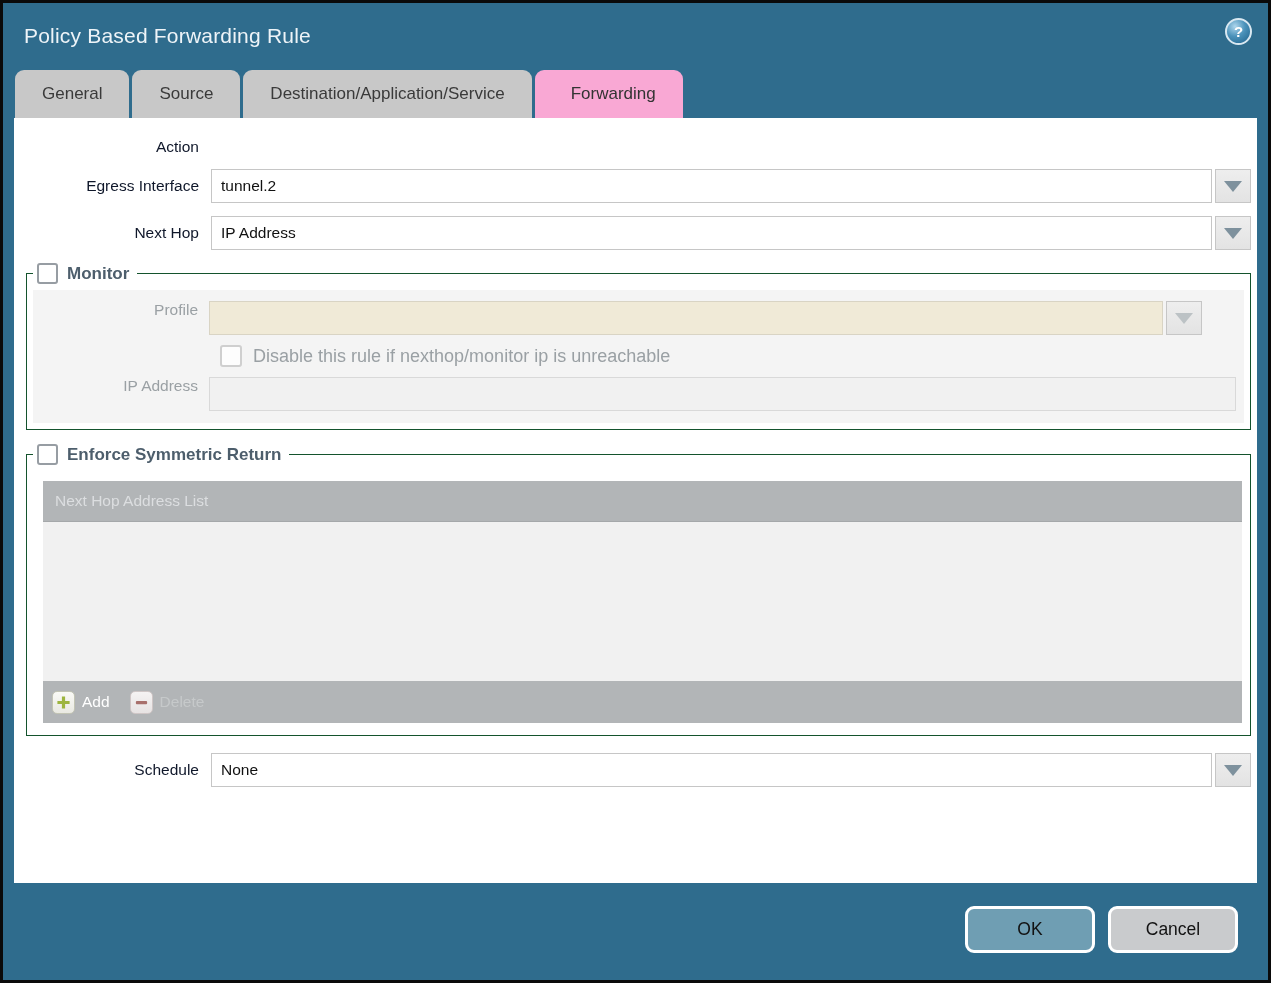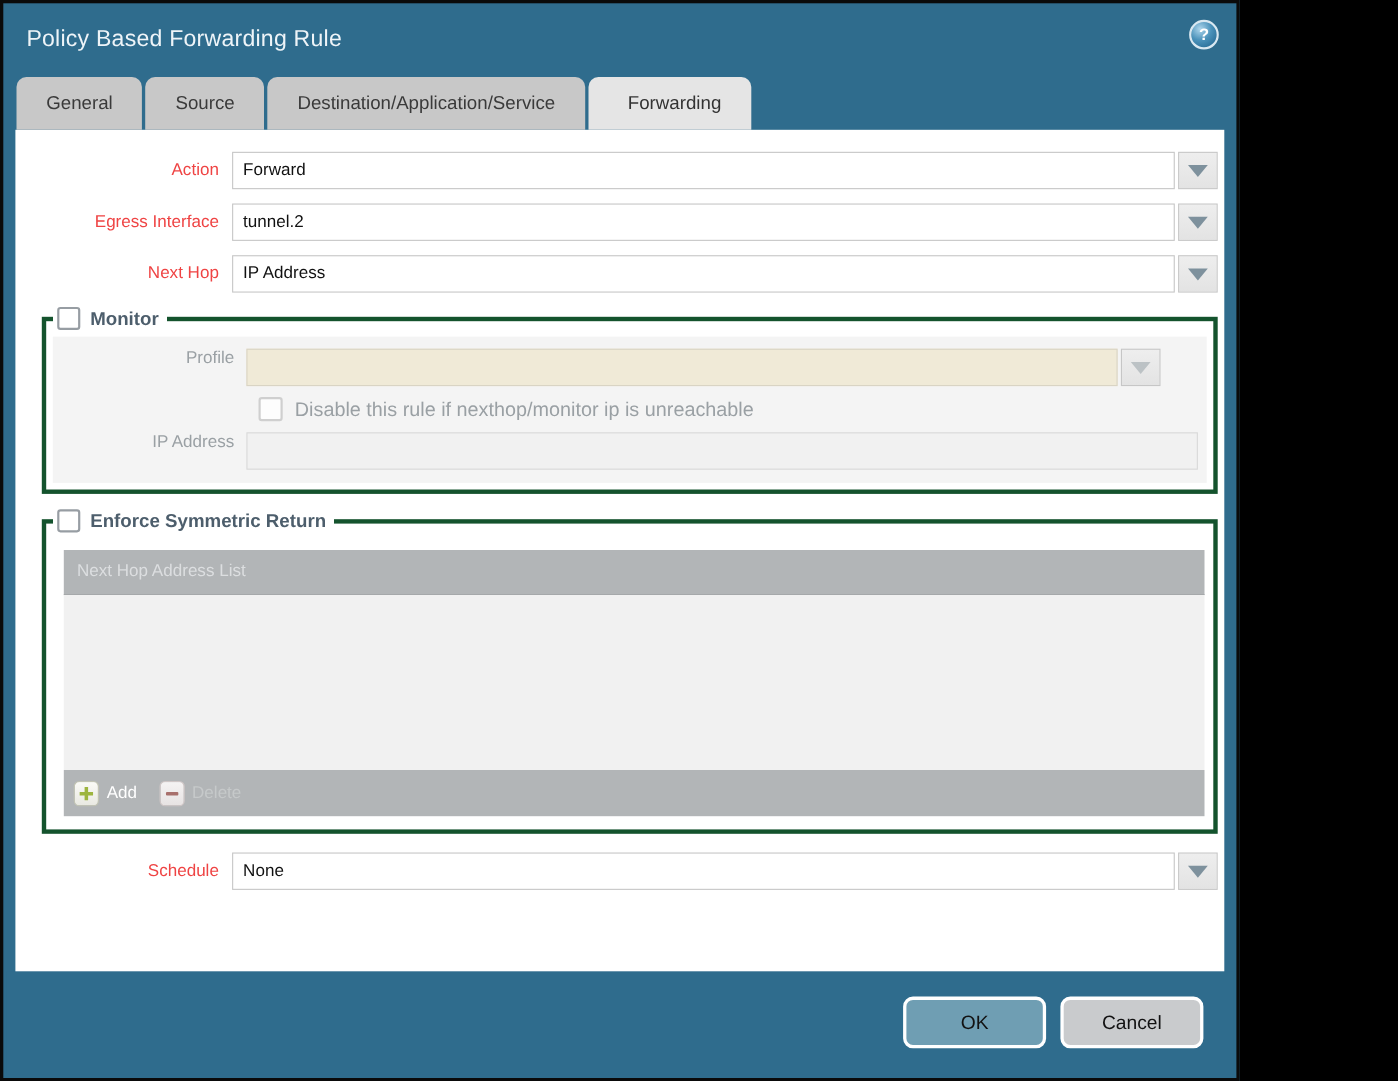--- a/index.html
+++ b/index.html
@@ -1,20 +1,20 @@
 <!DOCTYPE html>
 <html><head>
 <meta charset="utf-8">
 <style>
   * { box-sizing: border-box; margin: 0; padding: 0; }
   html,body { width:1271px; height:983px; background:#000; }
   body { font-family:"Liberation Sans", sans-serif; }
 
   .window {
-    position:relative; width:1127px; height:983px;
+    position:relative; width:1271px; height:983px;
     background:#2f6c8d; border:3px solid #0a0a0a; overflow:hidden;
   }
 
   
   .titlebar { height:66px; display:flex; align-items:center; padding-left:21px; position:relative; }
   .titlebar .title { color:#eef4f8; font-size:21px; letter-spacing:.2px; }
   .help-btn {
     position:absolute; top:15px; right:16px; width:27px; height:27px;
     border-radius:50%; border:2px solid #d9e8f1;
     background:radial-gradient(circle at 35% 28%, #aed6ec, #4b92ba 45%, #1d608a);
@@ -22,45 +22,45 @@
     display:flex; align-items:center; justify-content:center; cursor:pointer;
   }
 
   
   .tabrow { height:49px; display:flex; align-items:flex-end; padding-left:12px; gap:3px; }
   .tab {
     height:48px; display:flex; align-items:center; padding:0 27px;
     background:#c8c8c8; border-radius:9px 9px 0 0;
     font-size:17px; color:#3a3a3a; cursor:pointer; white-space:nowrap;
   }
-  .tab.active { background:#e5e5e5; color:#333;padding-left:36px; }
+  .tab.active { background:#f9a8d4; color:#333;padding-left:36px; }
 
   
   .content {
     background:#ffffff; margin:0 11px; height:768px; padding-top:20px; overflow:hidden;
   }
 
   .row { display:flex; align-items:center; margin:0 6px 13px 0; }
-  .row .lbl { width:197px; flex-shrink:0; text-align:right; padding-right:12px; font-size:15.5px; color:#ef4444; }
+  .row .lbl { width:197px; flex-shrink:0; text-align:right; padding-right:12px; font-size:15.5px; color:#0f172a; }
   .field { flex:1; display:flex; align-items:stretch; }
   .input {
     flex:1; height:34px; background:#fff; border:1px solid #c6c6c6;
     display:flex; align-items:center; padding:0 9px; font-size:15.5px; color:#111;
   }
   .ddbtn {
     width:36px; height:34px; margin-left:3px; flex-shrink:0;
     background:linear-gradient(#eeeeee,#e3e3e3); border:1px solid #c6c6c6;
     display:flex; align-items:center; justify-content:center; cursor:pointer;
   }
   .ddbtn .tri { width:0; height:0; border-left:9px solid transparent; border-right:9px solid transparent; border-top:11px solid #7e919d; }
   .ddbtn.disabled { cursor:default; }
   .ddbtn.disabled .tri { border-top-color:#bcc2c5; }
 
   
-  fieldset { border:4px solid #14532d; margin:0 6px 14px 24px; padding:6px; }
+  fieldset { border:1px solid #14532d; margin:0 6px 14px 12px; padding:6px; }
   legend { display:flex; align-items:center; gap:9px; padding:0 8px 0 4px; }
   legend .cbx { width:21px; height:21px; background:#fff; border:2px solid #979da3; border-radius:3px; cursor:pointer; }
   legend .caption { font-size:17px; font-weight:bold; color:#4d5e6c; }
 
   .panel { background:#f4f4f4; padding:11px 4px 12px 0; }
   .prow { display:flex; }
   .prow .lbl2 { width:176px; flex-shrink:0; text-align:right; padding-right:11px; font-size:15.5px; color:#9aa0a4; }
   .input.dis-beige { background:#f0ead7; border-color:#d9d4c4; }
   .input.dis-grey  { background:#f1f1f1; border-color:#d9d9d9; }
   .chk-row { display:flex; align-items:center; gap:11px; margin:10px 0 10px 187px; }
@@ -117,28 +117,20 @@
     </div>
     <div class="tab active">
       <span>Forwarding</span>
     </div>
   </div>
 
   <div class="content">
 
     <div class="row">
       <div class="lbl">Action</div>
-      <div class="field">
-        <div class="input">
-          <span>Forward</span>
-        </div>
-        <div class="ddbtn">
-          <div class="tri"></div>
-        </div>
-      </div>
     </div>
 
     <div class="row">
       <div class="lbl">Egress Interface</div>
       <div class="field">
         <div class="input">
           <span>tunnel.2</span>
         </div>
         <div class="ddbtn">
           <div class="tri"></div>

